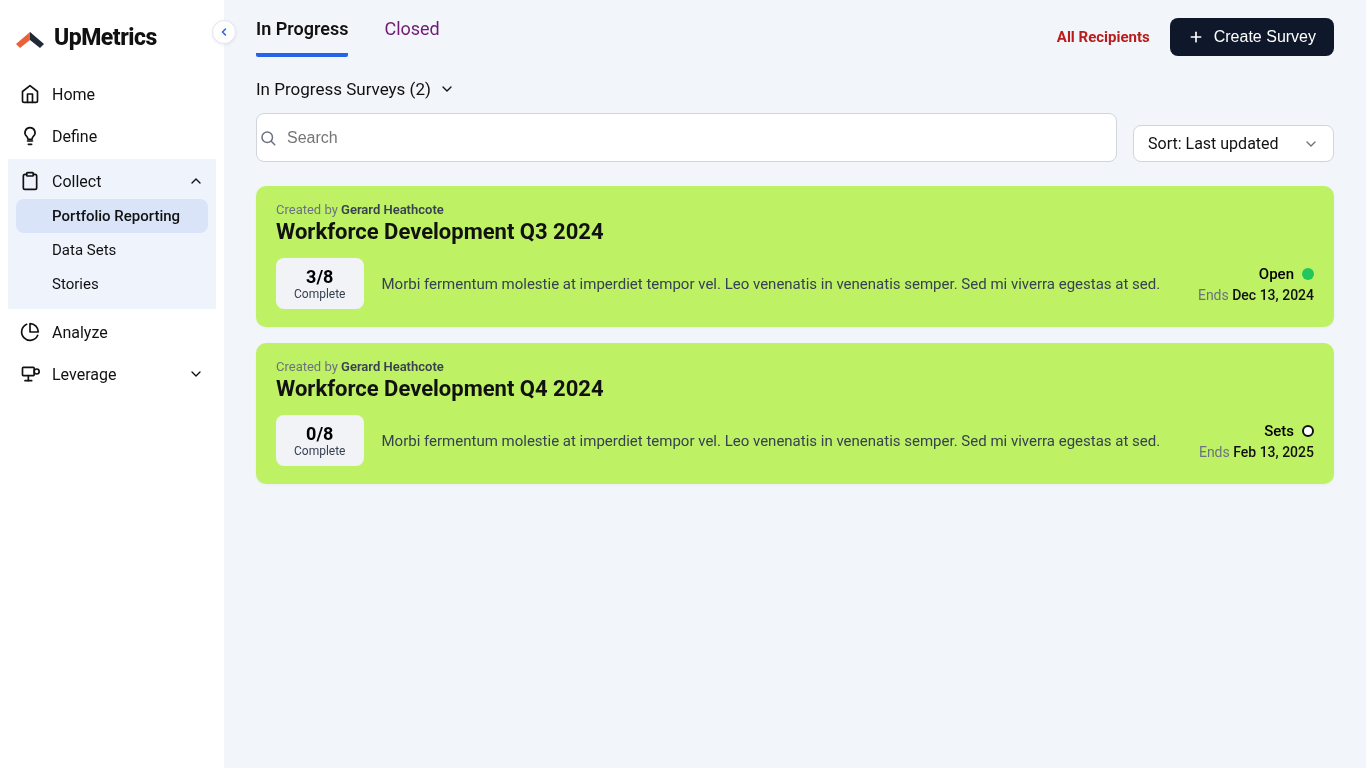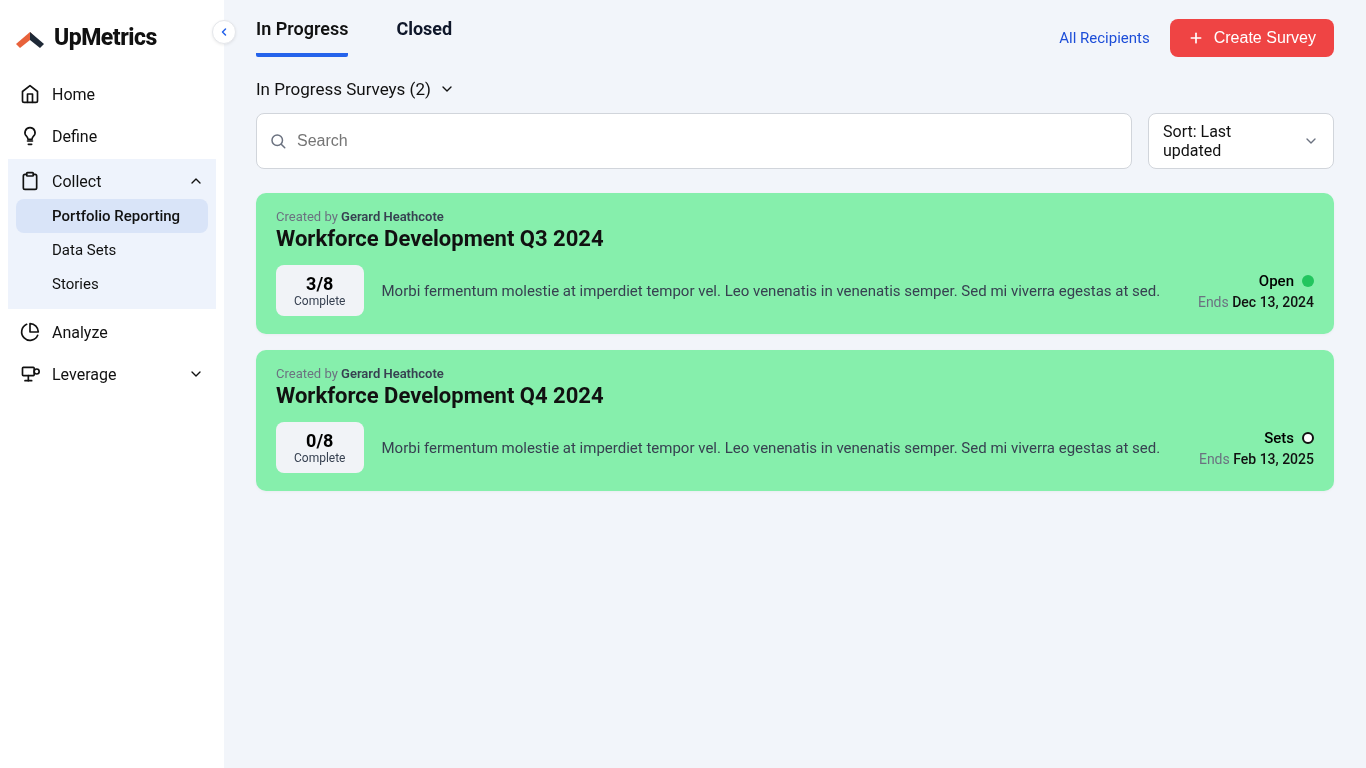--- a/index.html
+++ b/index.html
@@ -96,52 +96,52 @@
 .main {
   flex: 1;
   background: #F2F5FA;
   padding: 0;
   display: flex;
   flex-direction: column;
   overflow: hidden;
 }
 .topbar {
   display: flex;
-  align-items: flex-end;
+  align-items: flex-start;
   padding: 18px 32px 0 32px;
 }
 .tabs {
   display: flex;
   gap: 36px;
 }
 .tab {
   font-size: 18px;
   font-weight: 600;
   color: #111;
   padding-bottom: 14px;
   border-bottom: 4px solid transparent;
   border-radius: 2px;
   cursor: pointer;
 }
 .tab.active { border-bottom-color: #2563EB; }
-.tab.muted { color: #0f172a; font-weight: 700; margin-left: 12px; }
+.tab.muted { color: #701a75; font-weight: 400; }
 .topbar-right {
   margin-left: auto;
   display: flex;
   align-items: center;
   gap: 20px;
 }
 .link {
-  color: #1d4ed8;
+  color: #b91c1c;
   font-size: 15px;
-  font-weight: 400;
+  font-weight: 700;
   cursor: pointer;
 }
 .primary-btn {
-  background: #ef4444;
+  background: #0f172a;
   color: #fff;
   font-size: 16px;
   font-weight: 500;
   border: none;
   padding: 10px 18px;
   border-radius: 8px;
   display: flex;
   align-items: center;
   gap: 10px;
   cursor: pointer;
@@ -167,21 +167,21 @@
   margin-bottom: 24px;
 }
 .search-box {
   flex: 1;
   display: flex;
   align-items: center;
   gap: 10px;
   background: #fff;
   border: 1px solid #D1D5DB;
   border-radius: 8px;
-  padding: 8px 12px;
+  padding: 8px 2px;
 }
 .search-box input {
   border: none;
   outline: none;
   font-size: 16px;
   width: 100%;
   background: transparent;
 }
 .select-box {
   background: #fff;
@@ -190,24 +190,24 @@
   padding: 8px 14px;
   display: flex;
   align-items: center;
   justify-content: space-between;
   gap: 12px;
   font-size: 16px;
   color: #111;
   cursor: pointer;
 }
 .select-status { width: 200px; }
-.select-sort { width: 186px; }
+.select-sort { width: 201px; margin-top: 12px; }
 .cards { display: flex; flex-direction: column; gap: 16px; }
 .card {
-  background: #86efac;
+  background: #bef264;
   border-radius: 10px;
   padding: 16px 20px 18px 20px;
   box-shadow: 0 1px 3px rgba(0,0,0,0.04);
 }
 .created-by {
   font-size: 13px;
   color: #6B7280;
 }
 .created-by .author { font-weight: 600; color: #374151; }
 .card-title {

